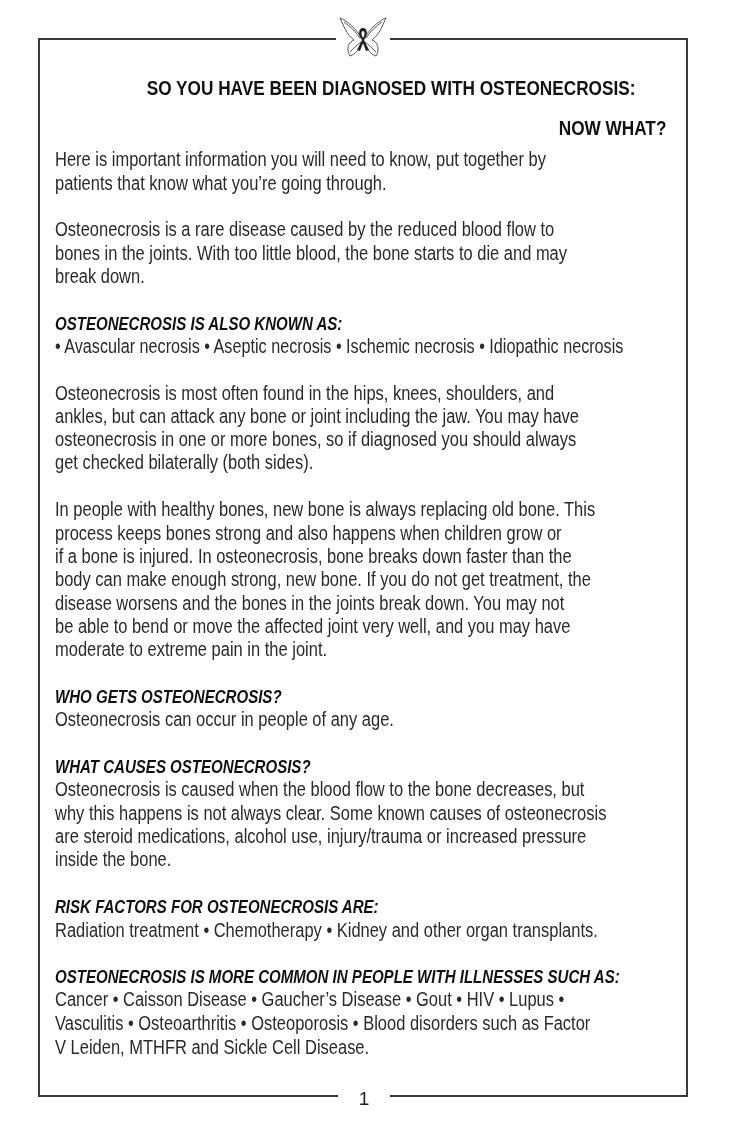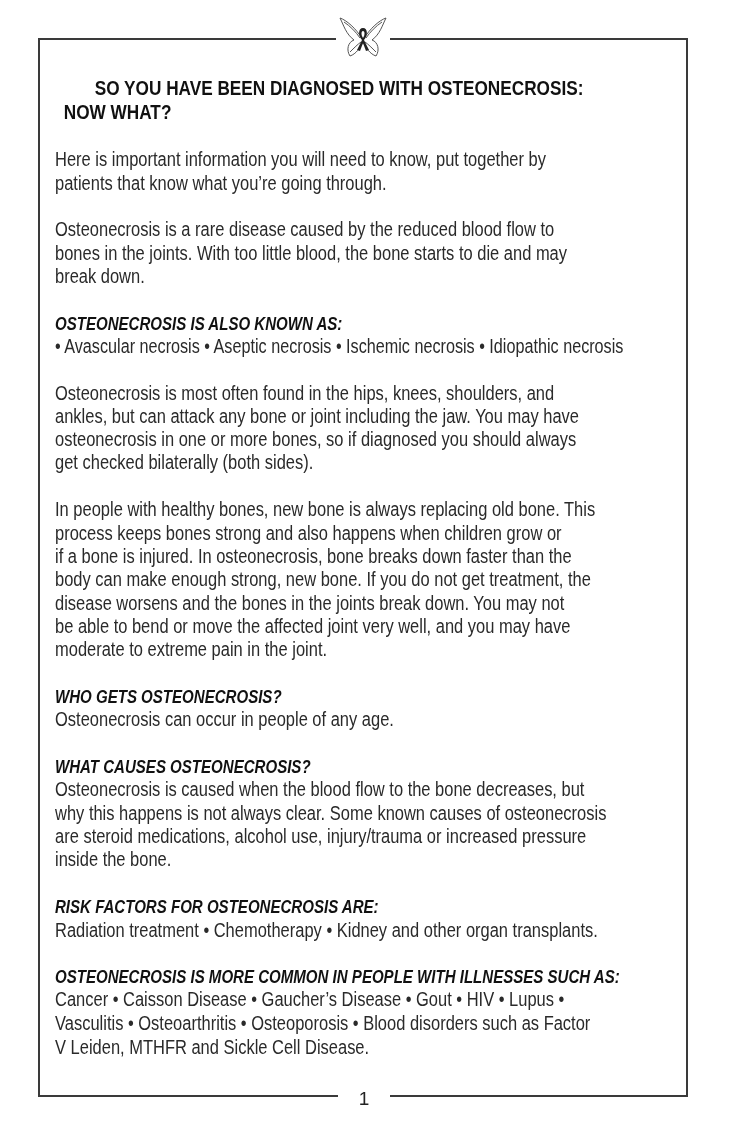--- a/index.html
+++ b/index.html
@@ -8,21 +8,21 @@
   .frame { position:absolute; left:38px; top:38px; width:650px; height:1059px;
            border:2px solid #3a3a3a; box-sizing:border-box; }
   .gap-top { position:absolute; left:336px; top:30px; width:54px; height:16px; background:#fff; }
   .gap-bot { position:absolute; left:338px; top:1088px; width:52px; height:20px; background:#fff; }
   .emblem { position:absolute; left:336px; top:10px; width:54px; height:50px; }
   .pagenum { position:absolute; left:338px; top:1088px; width:52px; text-align:center;
              font-size:19px; color:#222; line-height:22px; }
   .content { position:absolute; left:55px; top:74px; width:630px; }
   .line { position:absolute; left:0; white-space:nowrap; transform-origin:0 50%;
           font-size:19.5px; line-height:23px; font-weight:normal; color:#2a2a2a; }
-  .title { position:absolute; left:0; width:620px; text-align:left; font-weight:bold;
+  .title { position:absolute; left:0; width:620px; text-align:right; font-weight:bold;
            font-size:20px; line-height:24px; color:#111; white-space:nowrap; }
   .title span { display:inline-block; transform:scaleX(0.86); transform-origin:50% 50%; }
   .h { position:absolute; left:0; white-space:nowrap; transform-origin:0 50%;
        font-size:17.5px; line-height:22px; font-weight:bold; font-style:italic; color:#111; }
 </style>
 </head>
 <body>
 
 <div class="frame"></div>
 <div class="gap-top"></div>
@@ -37,21 +37,21 @@
     <path d="M14 42 C18 38 22 34 25 32"></path>
     <path d="M40 42 C36 38 32 34 29 32"></path>
   </g>
   <path d="M27 18 C22 18 22 26 26 30 L21 40 L24 41 L27 33 L30 41 L33 40 L28 30 C32 26 32 18 27 18 Z M27 21 C29 21 29 25 27 28 C25 25 25 21 27 21 Z" fill="#222"></path>
 </svg>
 
 <div class="pagenum">1</div>
 
 <div class="content">
   <div class="title" style="top:2px;"><span>SO YOU HAVE BEEN DIAGNOSED WITH OSTEONECROSIS:</span></div>
-  <div class="title" style="top:26px;"><span>NOW WHAT?</span></div>
+  <div class="title" style="top:42px;"><span>NOW WHAT?</span></div>
 
   <div>
     <div class="line" style="top:74px;transform:scaleX(0.845);">Here is important information you will need to know, put together by</div>
     <div class="line" style="top:98px;transform:scaleX(0.845);">patients that know what you’re going through.</div>
   </div>
 
   <div>
     <div class="line" style="top:144px;transform:scaleX(0.845);">Osteonecrosis is a rare disease caused by the reduced blood flow to</div>
     <div class="line" style="top:168px;transform:scaleX(0.845);">bones in the joints. With too little blood, the bone starts to die and may</div>
     <div class="line" style="top:191px;transform:scaleX(0.845);">break down.</div>

